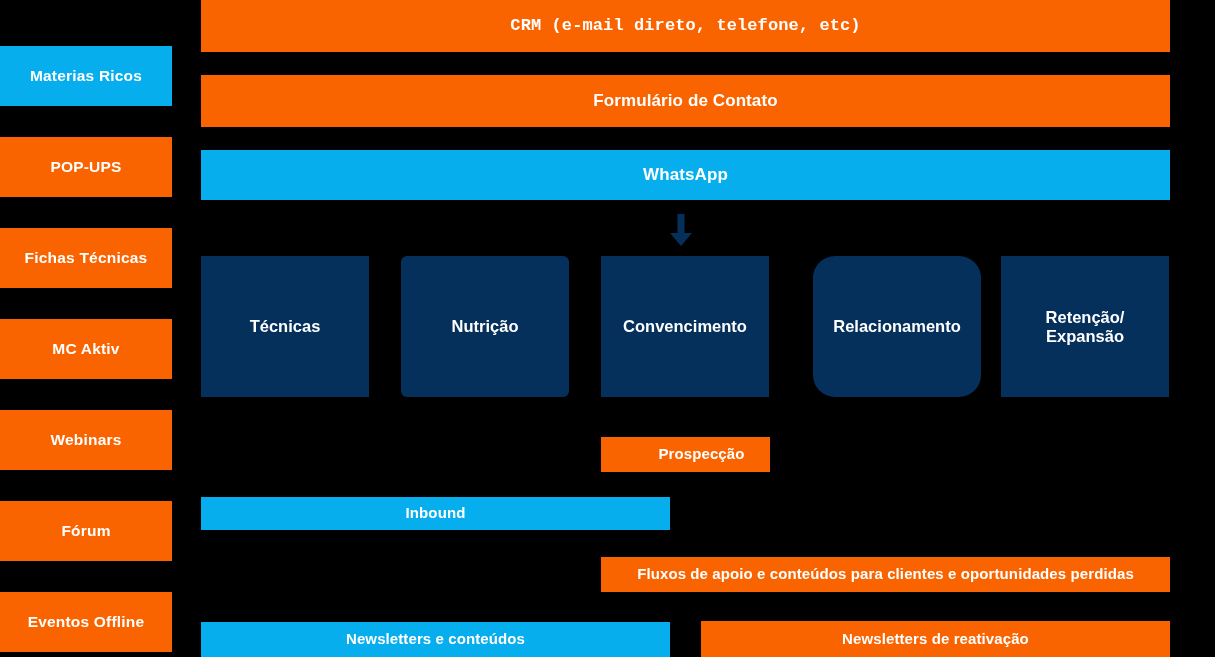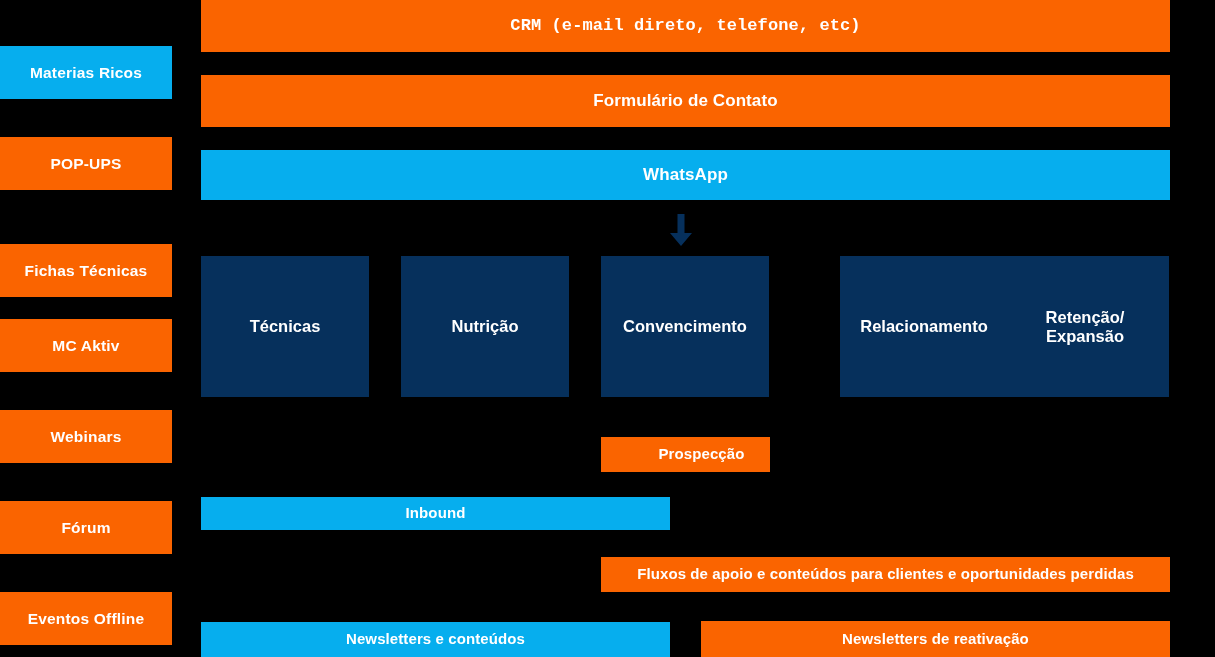--- a/index.html
+++ b/index.html
@@ -35,21 +35,21 @@
     box-sizing: border-box;
     padding: 2px 8px;
     white-space: pre-line;
   }
   .navy   { background: #06305c; }
 
   
   .sidebar-item {
     left: 0;
     width: 172px;
-    height: 53px;
+    height: 60px;
     font-size: 15.5px;
     letter-spacing: 0.2px;
   }
 
   
   .topbar {
     left: 201px;
     width: 969px;
     font-size: 17px;
     letter-spacing: 0.1px;
@@ -82,44 +82,44 @@
   }
 </style>
 </head>
 <body>
 
 <div class="canvas">
 
   <div id="sidebar">
       <div class="block sidebar-item" style="top: 46px; background: rgb(6, 174, 238);">Materias Ricos</div>
       <div class="block sidebar-item" style="top: 137px; background: rgb(250, 100, 0);">POP-UPS</div>
-      <div class="block sidebar-item" style="top: 244px; background: rgb(250, 100, 0); text-align: right;">Fichas Técnicas</div>
+      <div class="block sidebar-item" style="top: 228px; background: rgb(250, 100, 0); text-align: right;">Fichas Técnicas</div>
       <div class="block sidebar-item" style="top: 319px; background: rgb(250, 100, 0);">MC Aktiv</div>
       <div class="block sidebar-item" style="top: 410px; background: rgb(250, 100, 0);">Webinars</div>
       <div class="block sidebar-item" style="top: 501px; background: rgb(250, 100, 0);">Fórum</div>
       <div class="block sidebar-item" style="top: 592px; background: rgb(250, 100, 0);">Eventos Offline</div>
     </div>
 
   <div id="channel-bars">
       <div class="block topbar" style="top: 0px; height: 52px; background: rgb(250, 100, 0); font-family: Liberation Mono, monospace;">CRM (e-mail direto, telefone, etc)</div>
       <div class="block topbar" style="top: 75px; height: 52px; background: rgb(250, 100, 0);">Formulário de Contato</div>
       <div class="block topbar" style="top: 150px; height: 50px; background: rgb(6, 174, 238);">WhatsApp</div>
     </div>
 
   <div class="arrow-wrap">
     <svg width="32" height="36" viewBox="0 0 32 36" aria-hidden="true">
       <path d="M12.5 2 H19.5 V21 H27 L16 34 L5 21 H12.5 Z" fill="#06305c"></path>
     </svg>
   </div>
 
   <div id="funnel-stages">
       <div class="block stage navy" style="left: 201px;">Técnicas</div>
-      <div class="block stage navy" style="left: 401px;">Nutrição</div>
+      <div class="block stage navy" style="left: 401px; border-radius: 6px;">Nutrição</div>
       <div class="block stage navy" style="left: 601px;">Convencimento</div>
-      <div class="block stage navy" style="left: 840px;">Relacionamento</div>
+      <div class="block stage navy" style="left: 813px; border-radius: 22px;">Relacionamento</div>
       <div class="block stage navy" style="left: 1001px;">Retenção/
 Expansão</div>
     </div>
 
   <div id="program-bars">
       <div class="block lowbar" style="left: 601px; width: 169px; top: 437px; height: 35px; background: rgb(250, 100, 0); padding-left: 40px;">Prospecção</div>
       <div class="block lowbar" style="left: 201px; width: 469px; top: 497px; height: 33px; background: rgb(6, 174, 238);">Inbound</div>
       <div class="block lowbar" style="left: 601px; width: 569px; top: 557px; height: 35px; background: rgb(250, 100, 0);">Fluxos de apoio e conteúdos para clientes e oportunidades perdidas</div>
       <div class="block lowbar" style="left: 201px; width: 469px; top: 622px; height: 35px; background: rgb(6, 174, 238);">Newsletters e conteúdos</div>
       <div class="block lowbar" style="left: 701px; width: 469px; top: 621px; height: 36px; background: rgb(250, 100, 0); text-align: right;">Newsletters de reativação</div>

